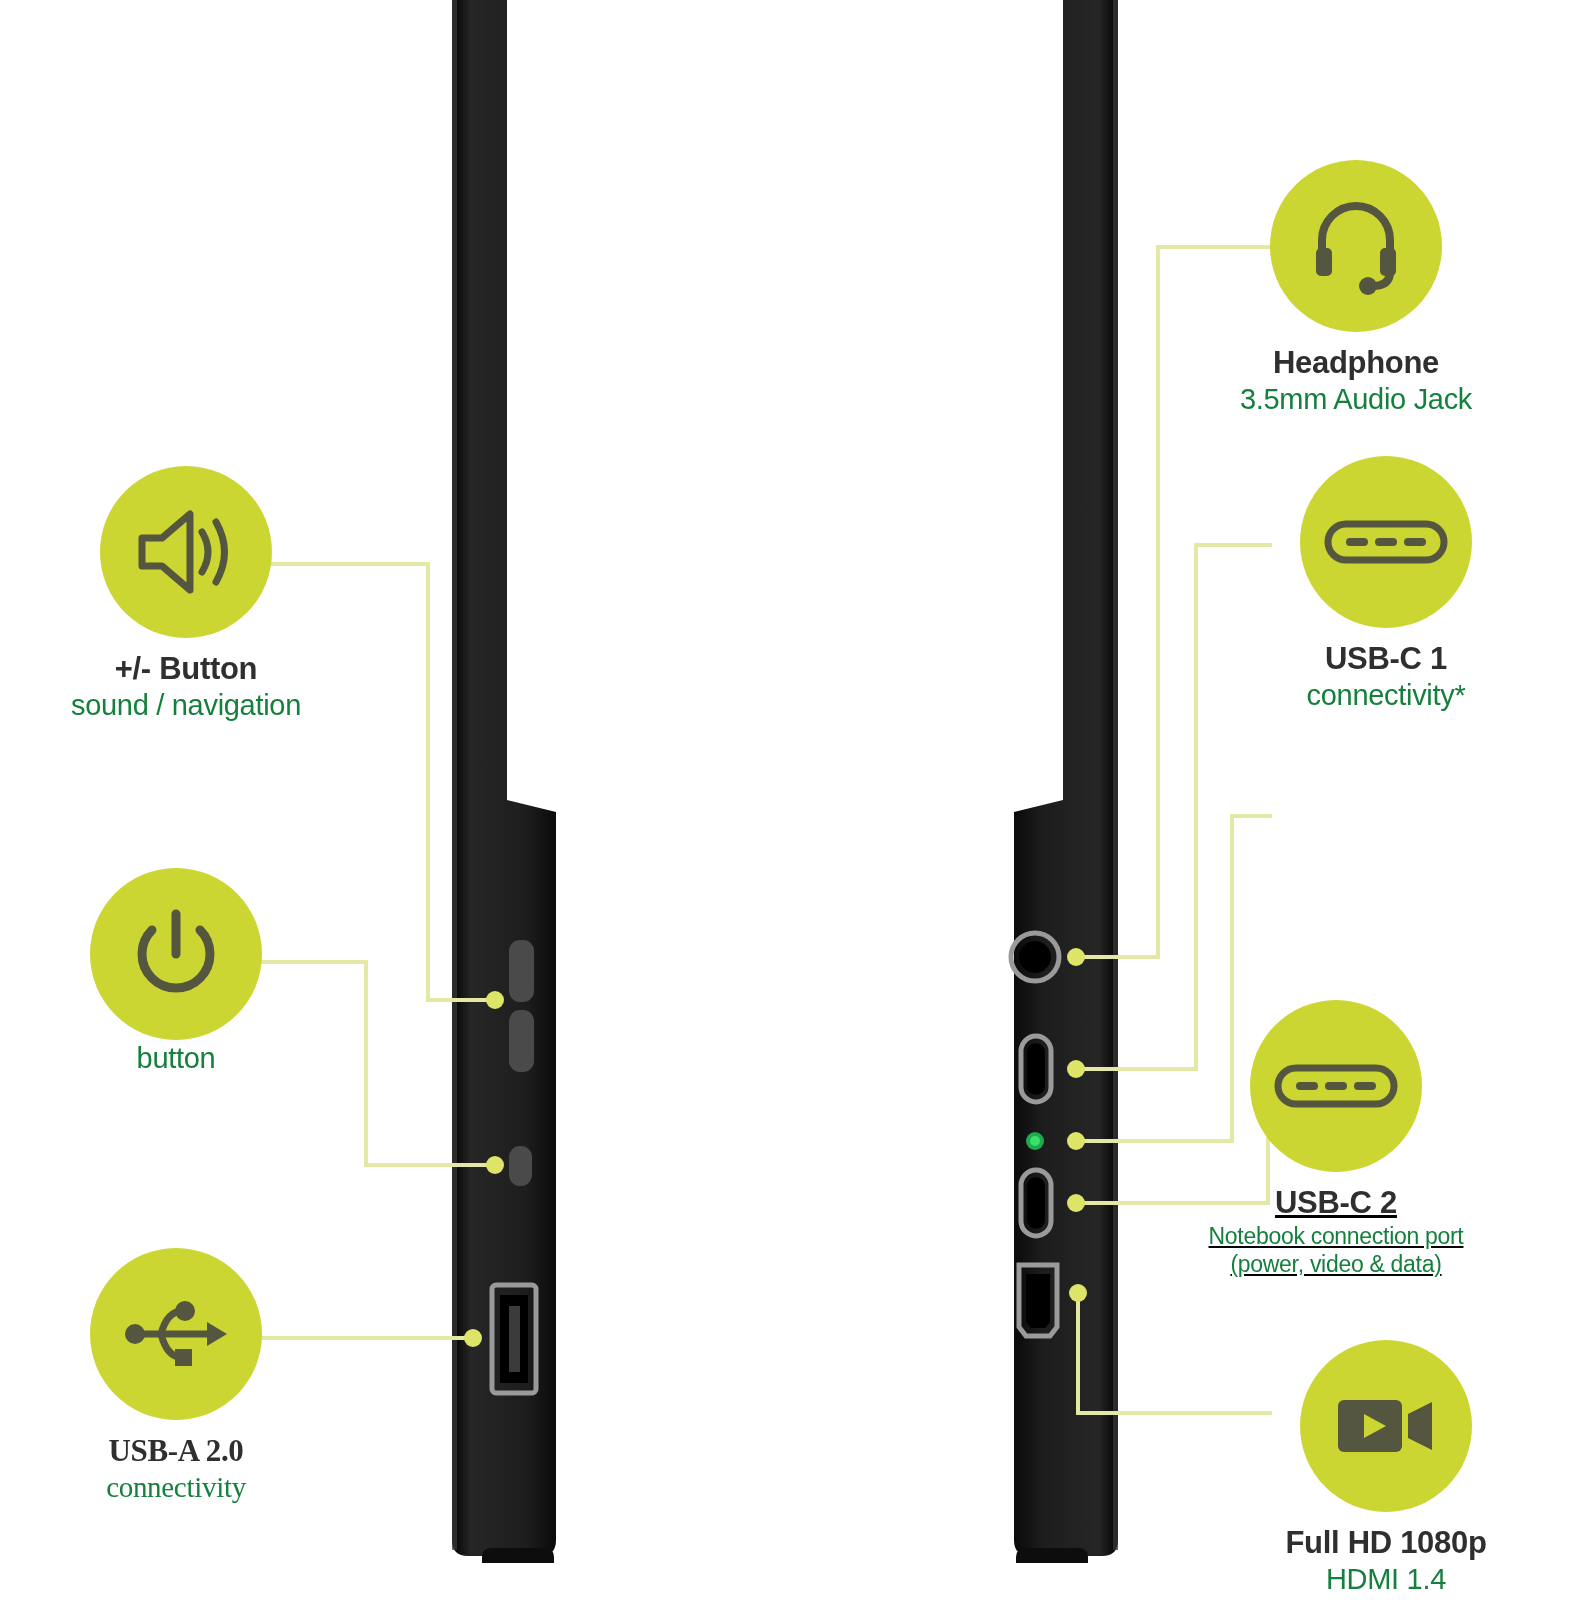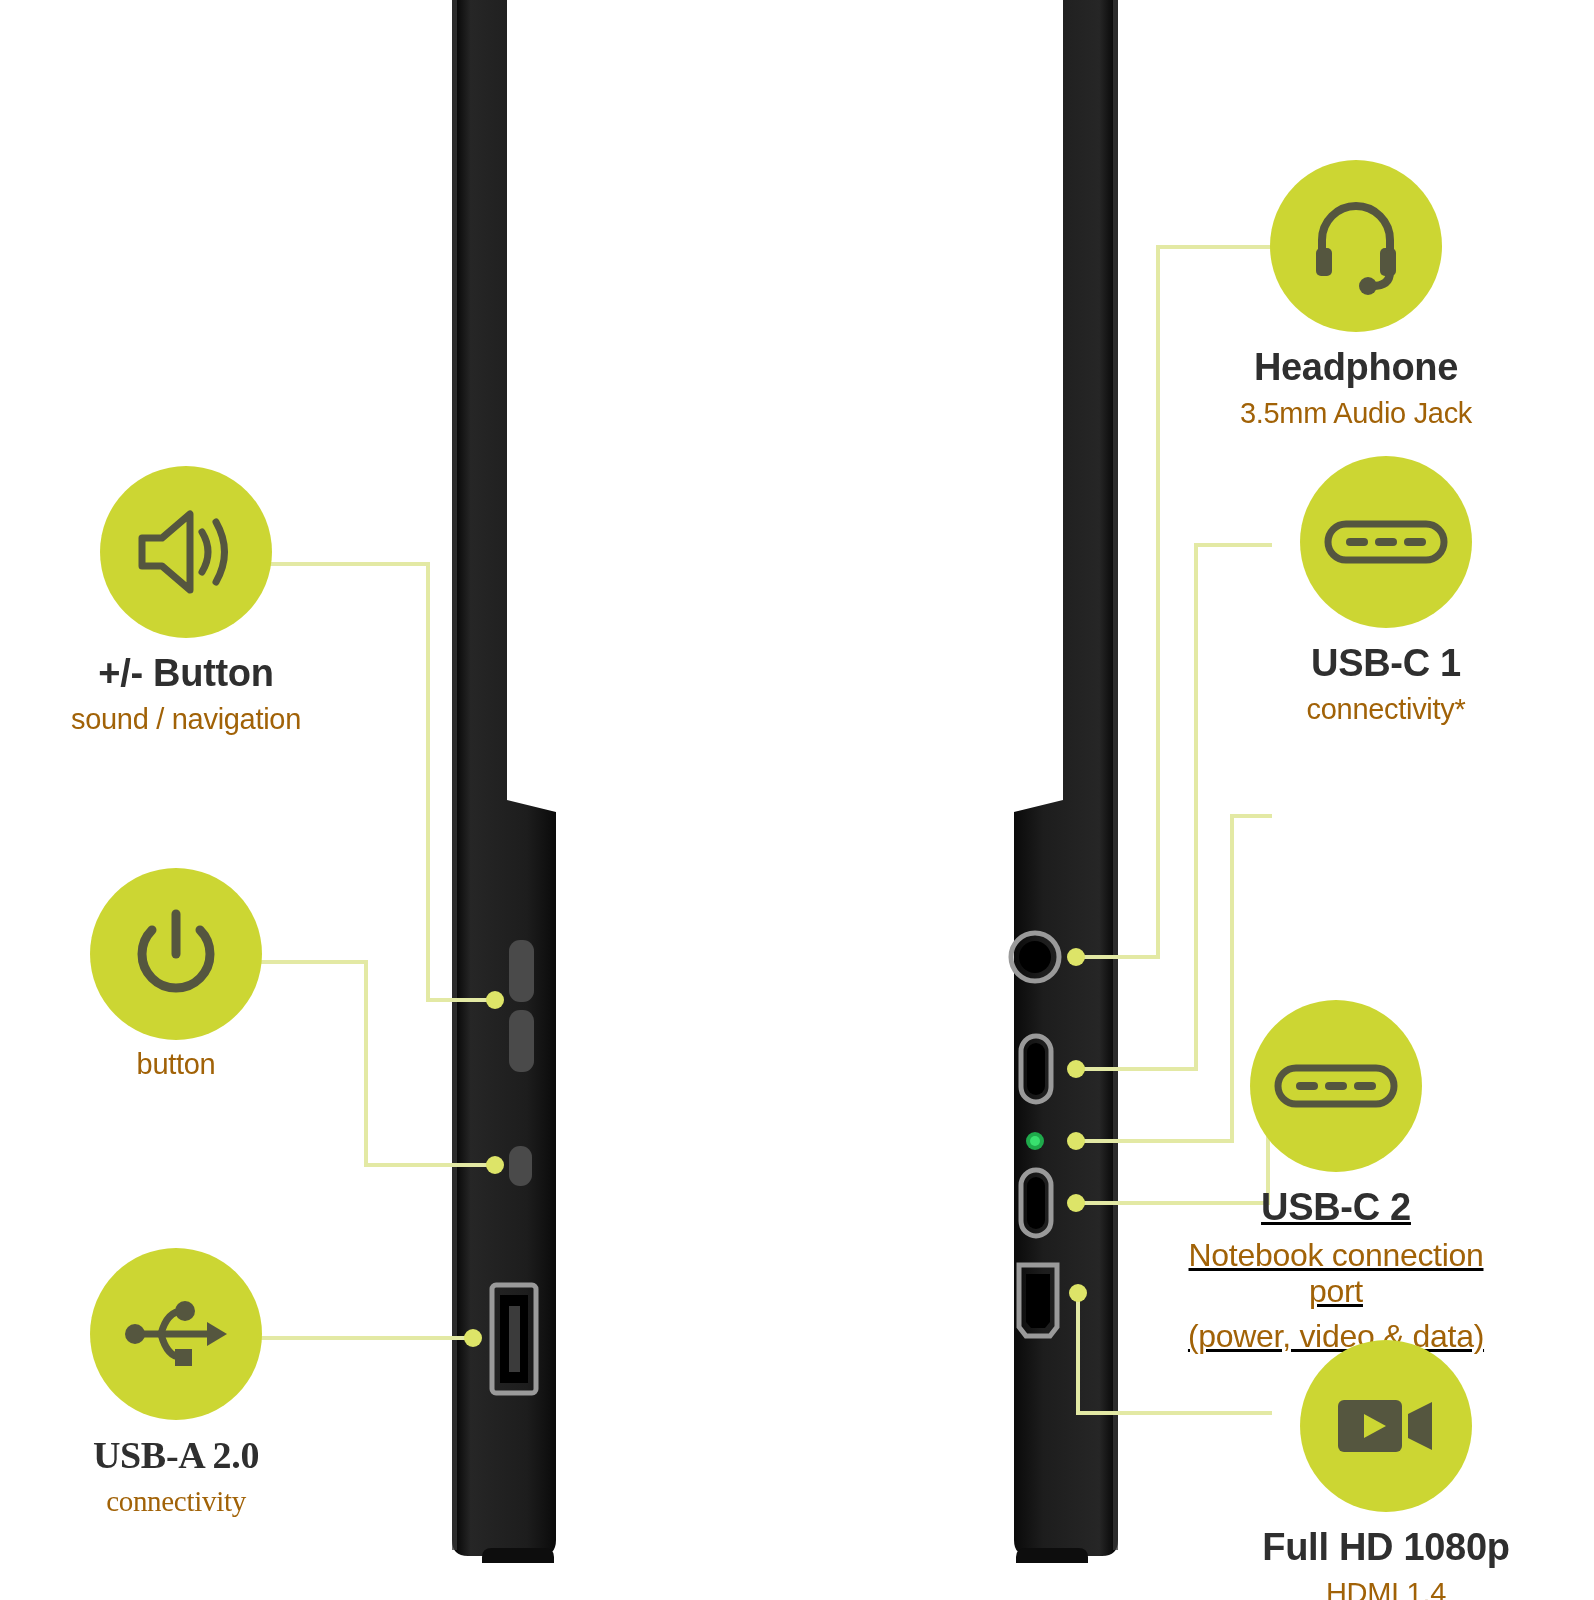--- a/index.html
+++ b/index.html
@@ -38,45 +38,45 @@
     height: 172px;
     border-radius: 50%;
     background: #ccd633;
     margin: 0 auto;
     display: flex;
     align-items: center;
     justify-content: center;
   }
   .badge svg { display: block; }
   .cap-title {
-    font-size: 38px;
+    font-size: 31px;
     font-weight: bold;
     color: #2f2f2f;
     letter-spacing: -0.3px;
     margin-top: 14px;
     line-height: 1.12;
   }
   .cap-sub {
     font-size: 29px;
-    color: #a16207;
+    color: #15803d;
     letter-spacing: -0.3px;
     line-height: 1.15;
-    margin-top: 8px;
+    margin-top: 2px;
   }
   
   #c-volume  { left: 16px;   top: 466px; }
   #c-power   { left: 6px;   top: 868px; }
   #c-usba    { left: 6px;   top: 1248px; font-family: Liberation Serif, serif; }
   
   #c-phones  { left: 1186px; top: 160px; }
   #c-usbc1   { left: 1216px; top: 456px; }
   #c-led     { left: 1216px; top: 730px; }
   #c-usbc2   { left: 1166px; top: 1000px; text-decoration: underline; }
   #c-hdmi    { left: 1216px; top: 1340px; }
-  #c-usbc2 .cap-sub { font-size: 32px; }
+  #c-usbc2 .cap-sub { font-size: 23px; }
 </style>
 </head>
 <body>
 
 <div id="stage">
 
   <svg class="layer" viewBox="0 0 1594 1600">
     <defs>
       <linearGradient id="bodyGrad" x1="0" y1="0" x2="1" y2="0">
         <stop offset="0%" stop-color="#000000"></stop>

